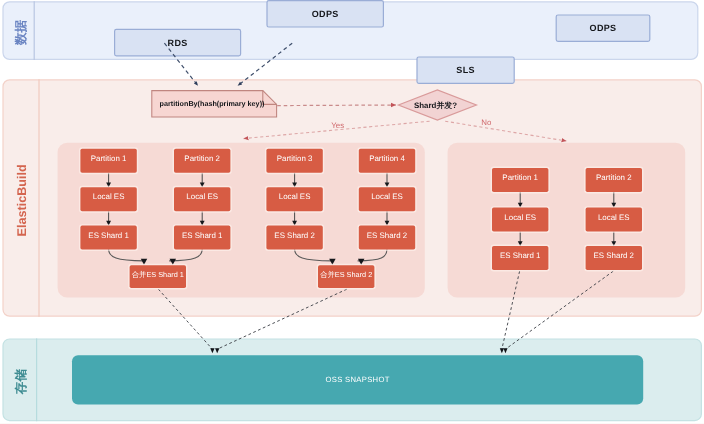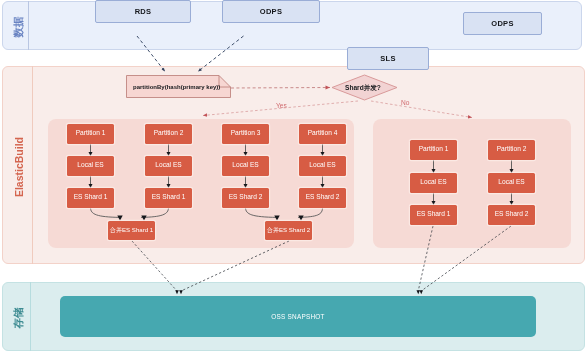--- a/index.html
+++ b/index.html
@@ -36,21 +36,21 @@
   <div class="lane-title vt" style="left:7px;top:16px;width:22px;height:22px;font-size:10.5px;color:#6A84C2;">数据</div>
 
   <div class="lane lane-build"></div>
   <div class="lane-div" style="left:32px;top:66px;height:198px;background:#F0CBBE;"></div>
   <div class="lane-title vt" style="left:-12px;top:156px;width:62px;height:22px;font-size:10.5px;color:#D4654F;">ElasticBuild</div>
 
   <div class="lane lane-store"></div>
   <div class="lane-div" style="left:30px;top:282px;height:69px;background:#B6DCDE;"></div>
   <div class="lane-title vt" style="left:7px;top:307px;width:22px;height:22px;font-size:10.5px;color:#3E8C92;">存储</div>
 
-  <div class="node src-node" style="left:95px;top:0;width:96px;height:23px;">RDS</div>
+  <div class="node src-node" style="left:95px;top:24px;width:106px;height:23px;">RDS</div>
   <div class="node src-node" style="left:222px;top:0;width:98px;height:23px;">ODPS</div>
   <div class="node src-node" style="left:347px;top:12px;width:82px;height:23px;margin-top:35px;">SLS</div>
   <div class="node src-node" style="left:463px;top:12px;width:79px;height:23px;">ODPS</div>
 
   <div class="grp" style="left:47.5px;top:119px;width:306.5px;height:128.5px;"></div>
   <div class="grp" style="left:373px;top:119px;width:197.5px;height:128.5px;"></div>
 
   <svg class="edges">
     <path d="M126.5,75.5 L219,75.5 L230.5,87 L230.5,97.5 L126.5,97.5 Z" fill="#F7D6D2" stroke="#C08680" stroke-width="0.9"></path>
     <path d="M219,75.5 L219,87 L230.5,87" fill="none" stroke="#C08680" stroke-width="0.9"></path>

